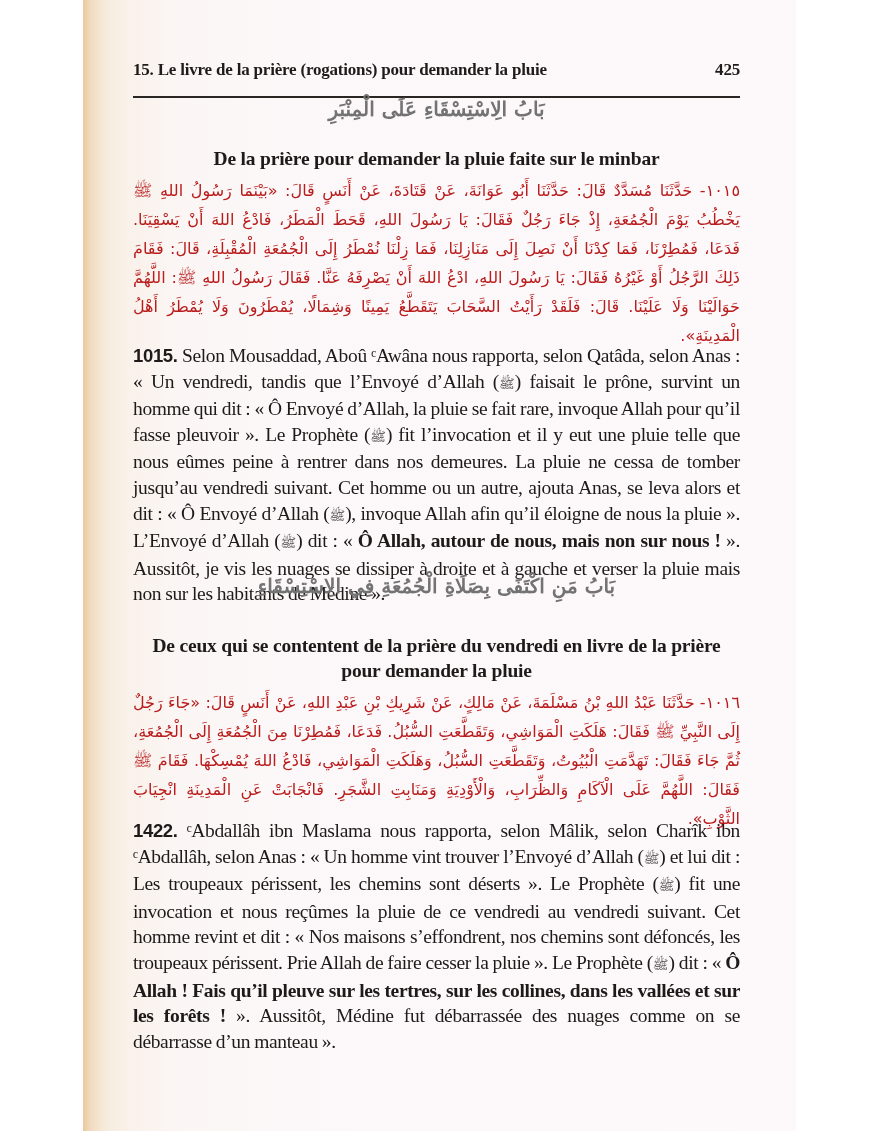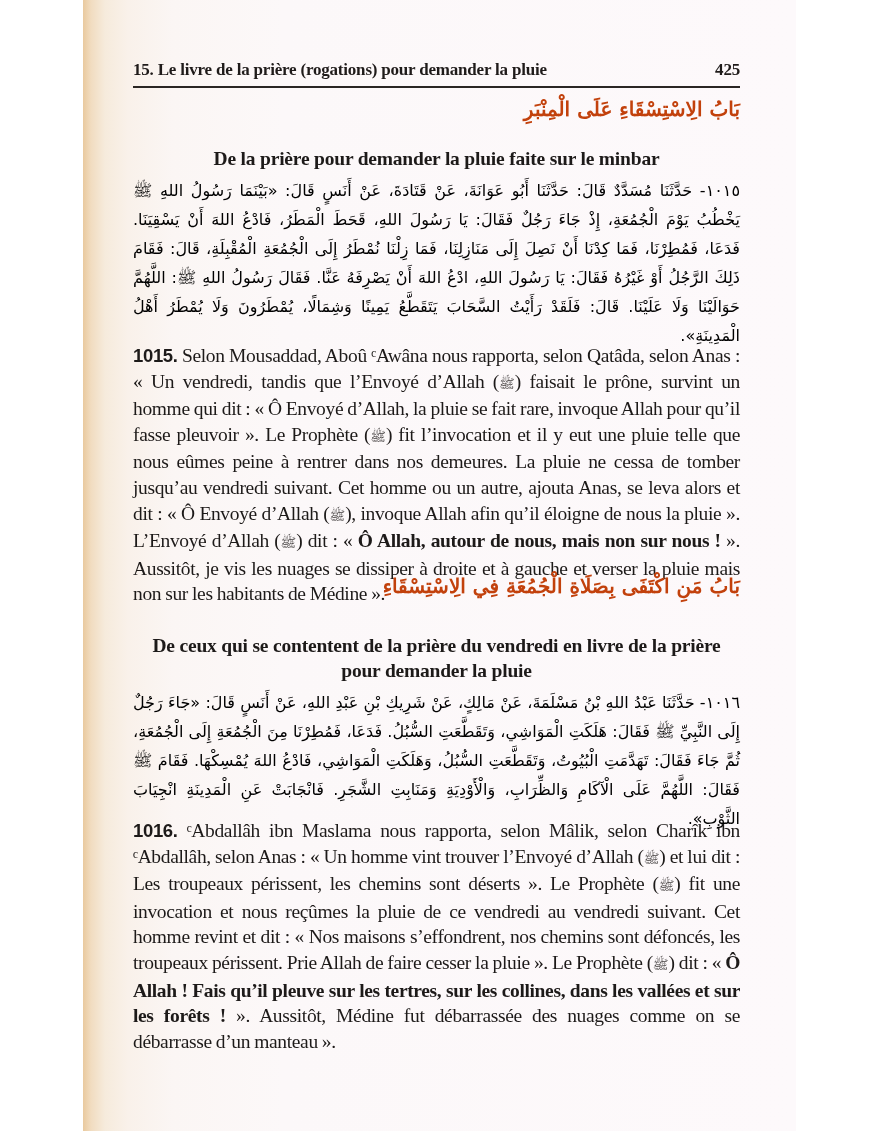--- a/index.html
+++ b/index.html
@@ -25,43 +25,44 @@
     }
     .running-head {
       position: absolute;
       left: 133px;
       top: 60px;
       width: 607px;
       border-bottom: 2px solid #2a2624;
       display: flex;
       justify-content: space-between;
       align-items: baseline;
-      padding-bottom: 6px;
+      padding-bottom: 16px;
       font-family: "Liberation Serif", serif;
       font-weight: bold;
       font-size: 17px;
       color: #1f1b1a;
       letter-spacing: -0.2px;
     }
     .ar {
       font-family: "DejaVu Sans", sans-serif;
       direction: rtl;
       text-align: justify;
       text-align-last: right;
-      color: #000000;
+      color: #b91c1c;
     }
     .ar-title {
       position: absolute;
       left: 133px;
       width: 607px;
+      text-align: center;
       font-family: "DejaVu Serif", serif;
       font-weight: bold;
       font-size: 20px;
       direction: rtl;
-      color: #c2410c;
+      color: #737373;
     }
     .fr-title {
       position: absolute;
       left: 133px;
       width: 607px;
       text-align: center;
       font-family: "Liberation Serif", serif;
       font-weight: bold;
       font-size: 19.5px;
       line-height: 25px;
@@ -118,15 +119,15 @@
   <span class="num">1015.</span>
   <span>Selon Mousaddad, Aboû ᶜAwâna nous rapporta, selon Qatâda, selon Anas : « Un vendredi, tandis que l’Envoyé d’Allah (</span><span class="salla">ﷺ</span><span>) faisait le prône, survint un homme qui dit : « Ô Envoyé d’Allah, la pluie se fait rare, invoque Allah pour qu’il fasse pleuvoir ». Le Prophète (</span><span class="salla">ﷺ</span><span>) fit l’invocation et il y eut une pluie telle que nous eûmes peine à rentrer dans nos demeures. La pluie ne cessa de tomber jusqu’au vendredi suivant. Cet homme ou un autre, ajouta Anas, se leva alors et dit : « Ô Envoyé d’Allah (</span><span class="salla">ﷺ</span><span>), invoque Allah afin qu’il éloigne de nous la pluie ». L’Envoyé d’Allah (</span><span class="salla">ﷺ</span><span>) dit : « </span><b>Ô Allah, autour de nous, mais non sur nous !</b><span> ». Aussitôt, je vis les nuages se dissiper à droite et à gauche et verser la pluie mais non sur les habitants de Médine ».</span>
 </div>
 
 <div class="ar-title" style="top:574px;">بَابُ مَنِ اكْتَفَى بِصَلَاةِ الْجُمُعَةِ فِي الِاسْتِسْقَاءِ</div>
 <div class="fr-title" style="top:633px;">De ceux qui se contentent de la prière du vendredi en livre de la prière pour demander la pluie</div>
 
 <div class="ar ar-block" style="top:688px;">١٠١٦- حَدَّثَنَا عَبْدُ اللهِ بْنُ مَسْلَمَةَ، عَنْ مَالِكٍ، عَنْ شَرِيكِ بْنِ عَبْدِ اللهِ، عَنْ أَنَسٍ قَالَ: «جَاءَ رَجُلٌ إِلَى النَّبِيِّ ﷺ فَقَالَ: هَلَكَتِ الْمَوَاشِي، وَتَقَطَّعَتِ السُّبُلُ. فَدَعَا، فَمُطِرْنَا مِنَ الْجُمُعَةِ إِلَى الْجُمُعَةِ، ثُمَّ جَاءَ فَقَالَ: تَهَدَّمَتِ الْبُيُوتُ، وَتَقَطَّعَتِ السُّبُلُ، وَهَلَكَتِ الْمَوَاشِي، فَادْعُ اللهَ يُمْسِكْهَا. فَقَامَ ﷺ فَقَالَ: اللَّهُمَّ عَلَى الْآكَامِ وَالظِّرَابِ، وَالْأَوْدِيَةِ وَمَنَابِتِ الشَّجَرِ. فَانْجَابَتْ عَنِ الْمَدِينَةِ انْجِيَابَ الثَّوْبِ».</div>
 
 <div class="fr-block" style="top:818px;">
-  <span class="num">1016.</span>
+  <span class="num">1422.</span>
   <span>ᶜAbdallâh ibn Maslama nous rapporta, selon Mâlik, selon Charîk ibn ᶜAbdallâh, selon Anas : « Un homme vint trouver l’Envoyé d’Allah (</span><span class="salla">ﷺ</span><span>) et lui dit : Les troupeaux périssent, les chemins sont déserts ». Le Prophète (</span><span class="salla">ﷺ</span><span>) fit une invocation et nous reçûmes la pluie de ce vendredi au vendredi suivant. Cet homme revint et dit : « Nos maisons s’effondrent, nos chemins sont défoncés, les troupeaux périssent. Prie Allah de faire cesser la pluie ». Le Prophète (</span><span class="salla">ﷺ</span><span>) dit : « </span><b>Ô Allah ! Fais qu’il pleuve sur les tertres, sur les collines, dans les vallées et sur les forêts !</b><span> ». Aussitôt, Médine fut débarrassée des nuages comme on se débarrasse d’un manteau ».</span>
 </div>
 
 </body></html>

